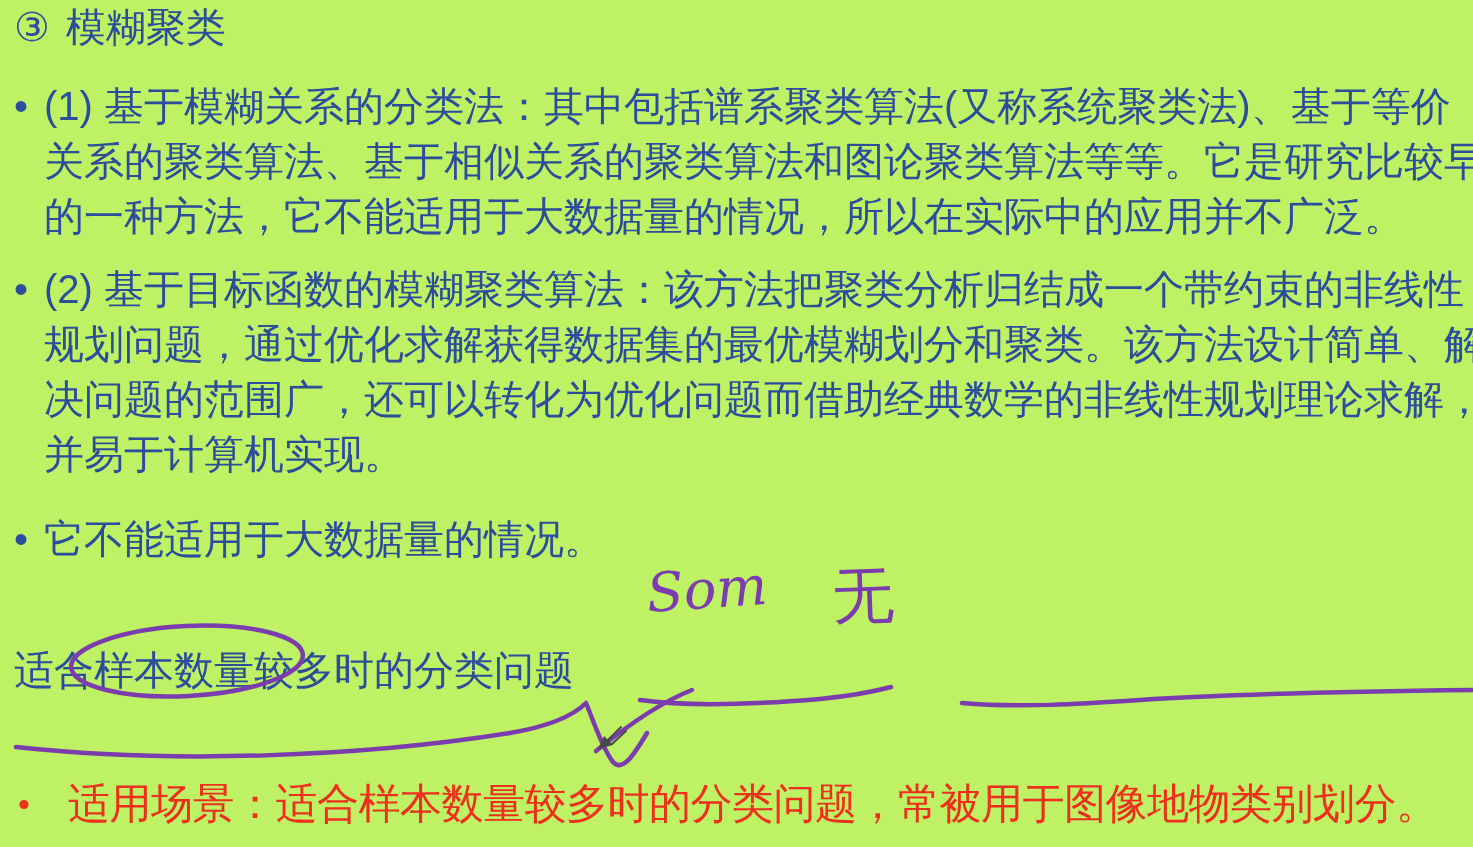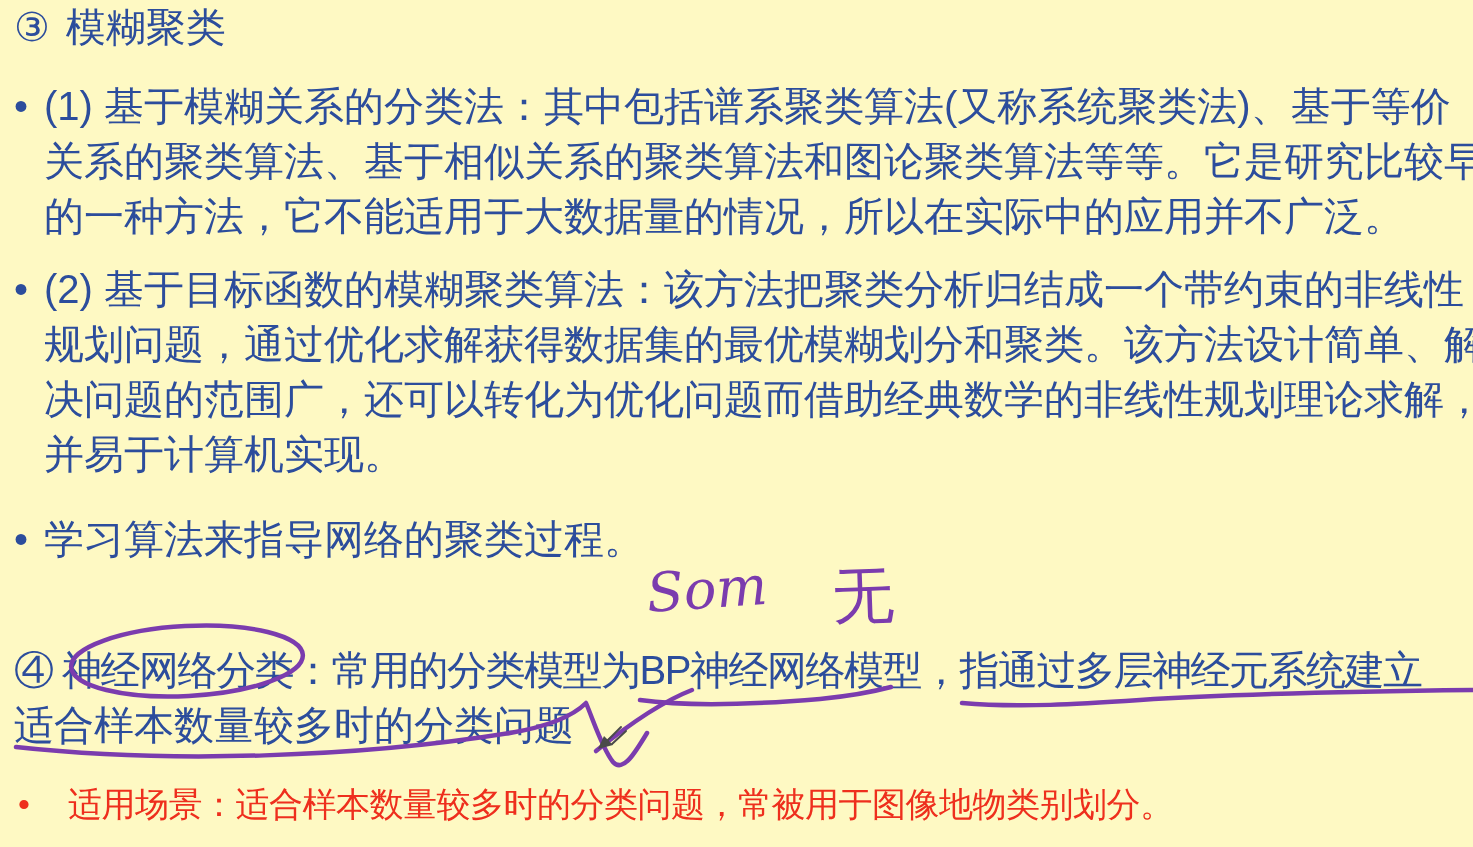--- a/index.html
+++ b/index.html
@@ -5,21 +5,21 @@
   html, body {
     margin: 0;
     padding: 0;
     background: #ffffff;
   }
   .page {
     position: relative;
     width: 1473px;
     height: 847px;
     overflow: hidden;
-    background: #fef9c3;
+    background: #bef264;
     font-family: "Liberation Sans", sans-serif;
   }
   .heading {
     position: absolute;
     left: 14px;
     top: 3px;
     font-size: 40px;
     line-height: 48px;
     color: #2c4d9c;
     white-space: nowrap;
@@ -64,21 +64,21 @@
     color: #ee2f1d;
   }
   .rednote .marker {
     width: 50px;
     flex: 0 0 50px;
     font-size: 34px;
     line-height: 46px;
     color: #ee2f1d;
   }
   .rednote .line {
-    font-size: 34px;
+    font-size: 42px;
     line-height: 46px;
     color: #ee2f1d;
     white-space: nowrap;
     letter-spacing: -0.5px;
   }
   .overlay {
     position: absolute;
     left: 0;
     top: 0;
     width: 1473px;
@@ -137,26 +137,25 @@
       <div class="line">(2) 基于目标函数的模糊聚类算法：该方法把聚类分析归结成一个带约束的非线性</div>
       <div class="line">规划问题，通过优化求解获得数据集的最优模糊划分和聚类。该方法设计简单、解</div>
       <div class="line">决问题的范围广，还可以转化为优化问题而借助经典数学的非线性规划理论求解，</div>
       <div class="line">并易于计算机实现。</div>
     </div>
   </div>
 
   <div class="para p3">
     <span class="marker">•</span>
     <div class="lines">
-      <div class="line">学习算法来指导网络的聚类过程。</div>
+      <div class="line">它不能适用于大数据量的情况。</div>
     </div>
   </div>
 
   <div class="sec4">
-    <div class="line tight">④ 神经网络分类：常用的分类模型为BP神经网络模型，指通过多层神经元系统建立</div>
     <div class="line">适合样本数量较多时的分类问题</div>
   </div>
 
   <div class="rednote">
     <span class="marker">•</span>
     <div class="line">适用场景：适合样本数量较多时的分类问题，常被用于图像地物类别划分。</div>
   </div>
 
   <svg class="overlay" viewBox="0 0 1473 847" xmlns="http://www.w3.org/2000/svg">
 

